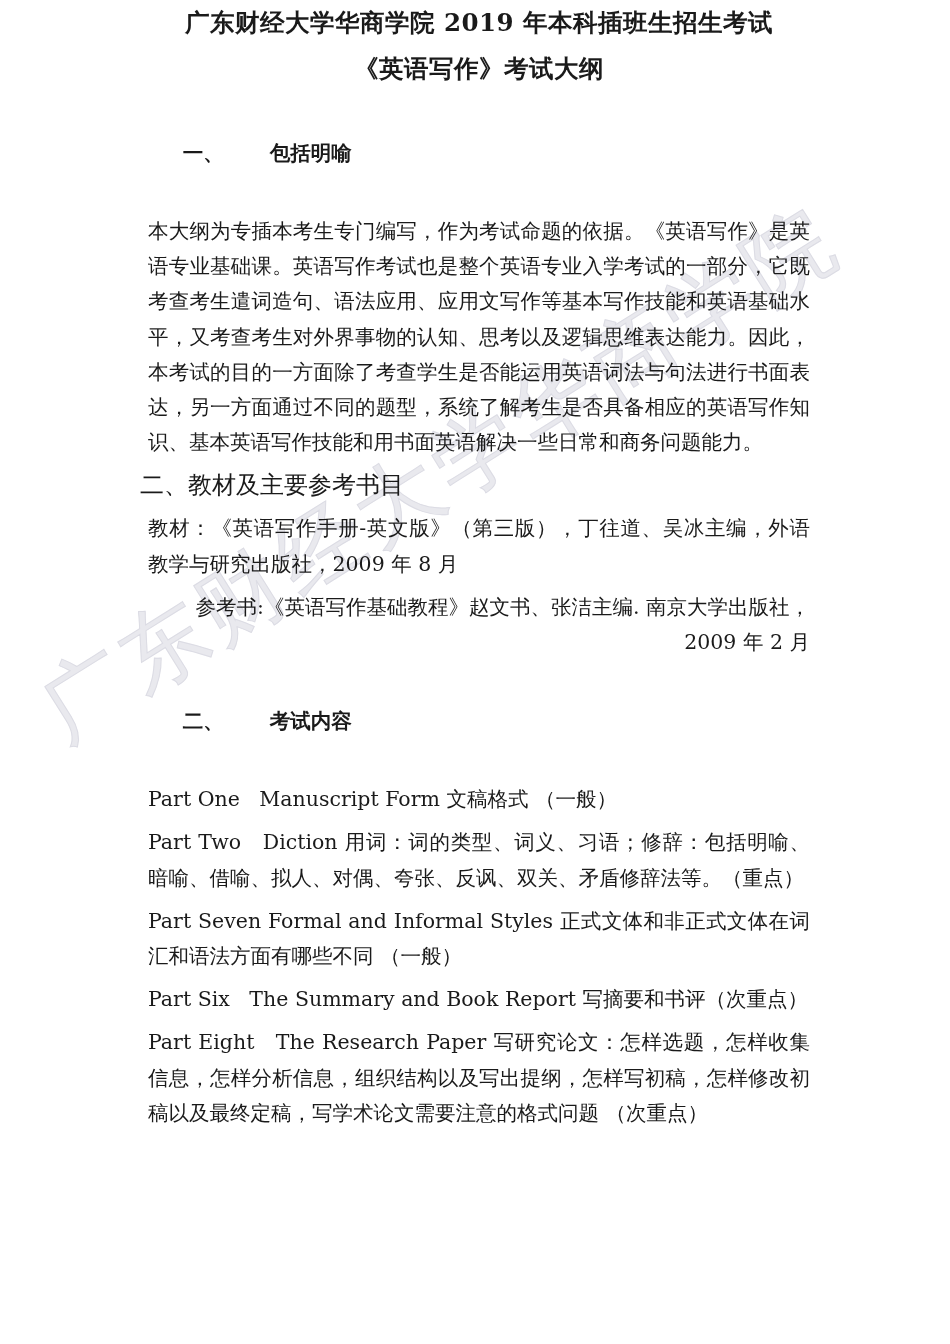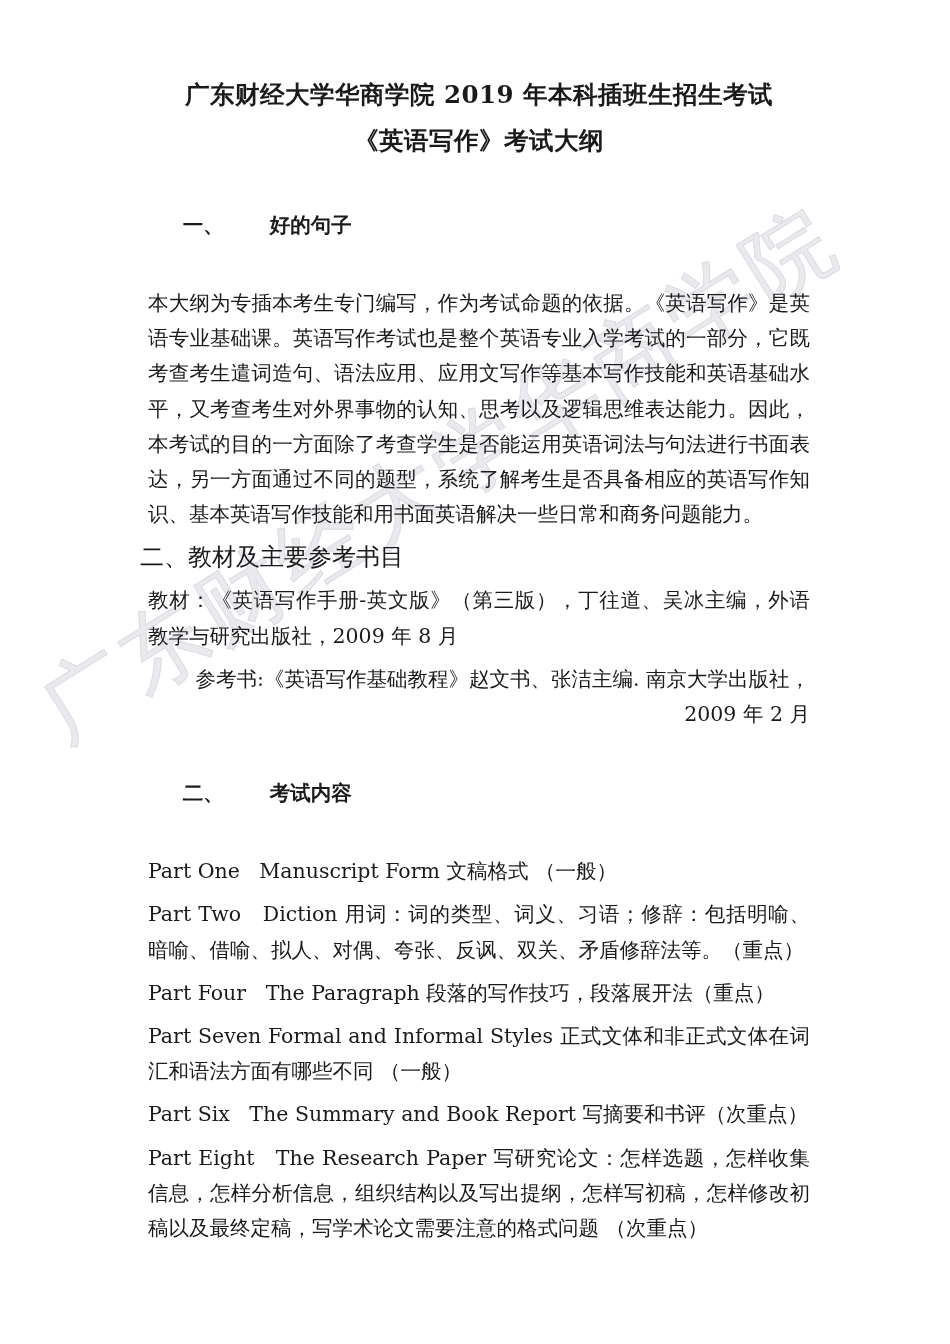--- a/index.html
+++ b/index.html
@@ -52,21 +52,21 @@
   }
 
   .doc-title {
     text-align: center;
     font-weight: bold;
     font-size: 24.5px;
     line-height: 46px;
     letter-spacing: 0.5px;
     margin: 0;
   }
-  .doc-title.first { padding-top: 72px; }
+  .doc-title.first { }
 
   .section-heading {
     font-weight: bold;
     font-size: 20.5px;
     line-height: 35px;
     margin: 9px 0 2px 0;
     white-space: pre;
   }
   .section-heading .num { font-weight: bold; }
   .section-heading .gap { display: inline-block; width: 46px; }
@@ -96,36 +96,35 @@
   <div id="watermark-layer">
     <div id="watermark-text">广东财经大学华商学院</div>
   </div>
 
   <div id="content">
 
     <h1 class="doc-title first">广东财经大学华商学院 2019 年本科插班生招生考试</h1>
     <h1 class="doc-title">《英语写作》考试大纲</h1>
 
     <div class="section-heading">
-      <span class="num">一、</span><span class="gap"></span><span>好的句子</span>
+      <span class="num">一、</span><span class="gap"></span><span>包括明喻</span>
     </div>
 
     <p class="body">本大纲为专插本考生专门编写，作为考试命题的依据。《英语写作》是英语专业基础课。英语写作考试也是整个英语专业入学考试的一部分，它既考查考生遣词造句、语法应用、应用文写作等基本写作技能和英语基础水平，又考查考生对外界事物的认知、思考以及逻辑思维表达能力。因此，本考试的目的一方面除了考查学生是否能运用英语词法与句法进行书面表达，另一方面通过不同的题型，系统了解考生是否具备相应的英语写作知识、基本英语写作技能和用书面英语解决一些日常和商务问题能力。</p>
 
     <div class="section-heading-plain">二、教材及主要参考书目</div>
 
     <p class="body">教材：《英语写作手册-英文版》（第三版），丁往道、吴冰主编，外语教学与研究出版社，2009 年 8 月</p>
 
     <p class="body last-natural">参考书:《英语写作基础教程》赵文书、张洁主编. 南京大学出版社，2009 年 2 月</p>
 
     <div class="section-heading">
       <span class="num">二、</span><span class="gap"></span><span>考试内容</span>
     </div>
 
     <p class="body">Part One&nbsp;&nbsp;&nbsp;Manuscript Form 文稿格式 （一般）</p>
     <p class="body">Part Two&nbsp;&nbsp;&nbsp;Diction 用词：词的类型、词义、习语；修辞：包括明喻、暗喻、借喻、拟人、对偶、夸张、反讽、双关、矛盾修辞法等。（重点）</p>
-    <p class="body">Part Four&nbsp;&nbsp;&nbsp;The Paragraph 段落的写作技巧，段落展开法（重点）</p>
     <p class="body">Part Seven Formal and Informal Styles 正式文体和非正式文体在词汇和语法方面有哪些不同 （一般）</p>
     <p class="body">Part Six&nbsp;&nbsp;&nbsp;The Summary and Book Report 写摘要和书评（次重点）</p>
     <p class="body">Part Eight&nbsp;&nbsp;&nbsp;The Research Paper 写研究论文：怎样选题，怎样收集信息，怎样分析信息，组织结构以及写出提纲，怎样写初稿，怎样修改初稿以及最终定稿，写学术论文需要注意的格式问题 （次重点）</p>
 
   </div>
 </div>
 
 </body></html>

